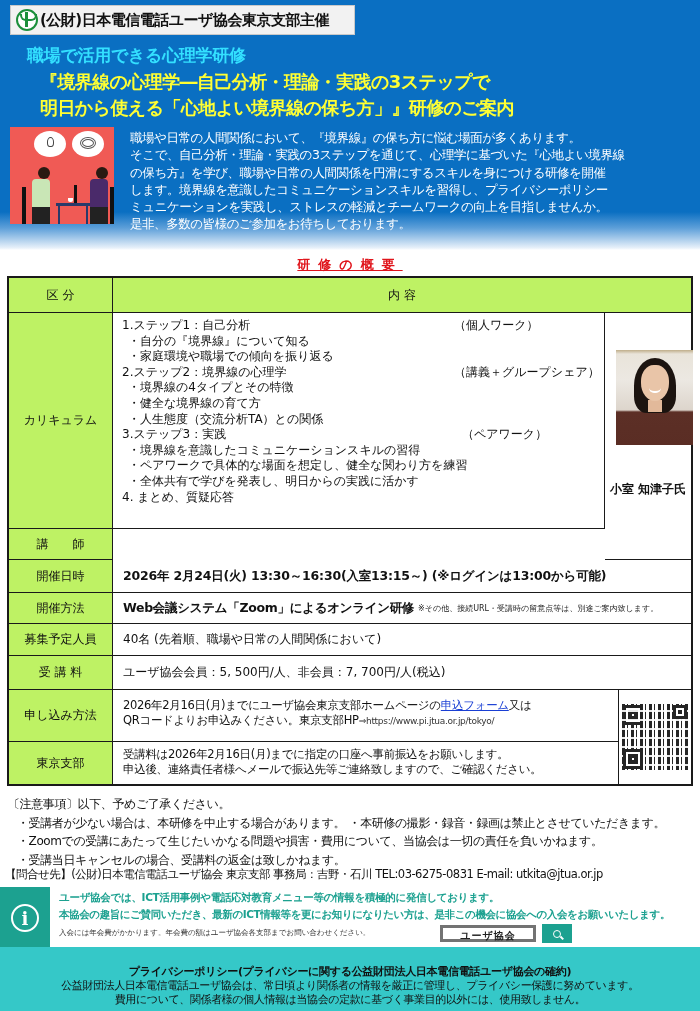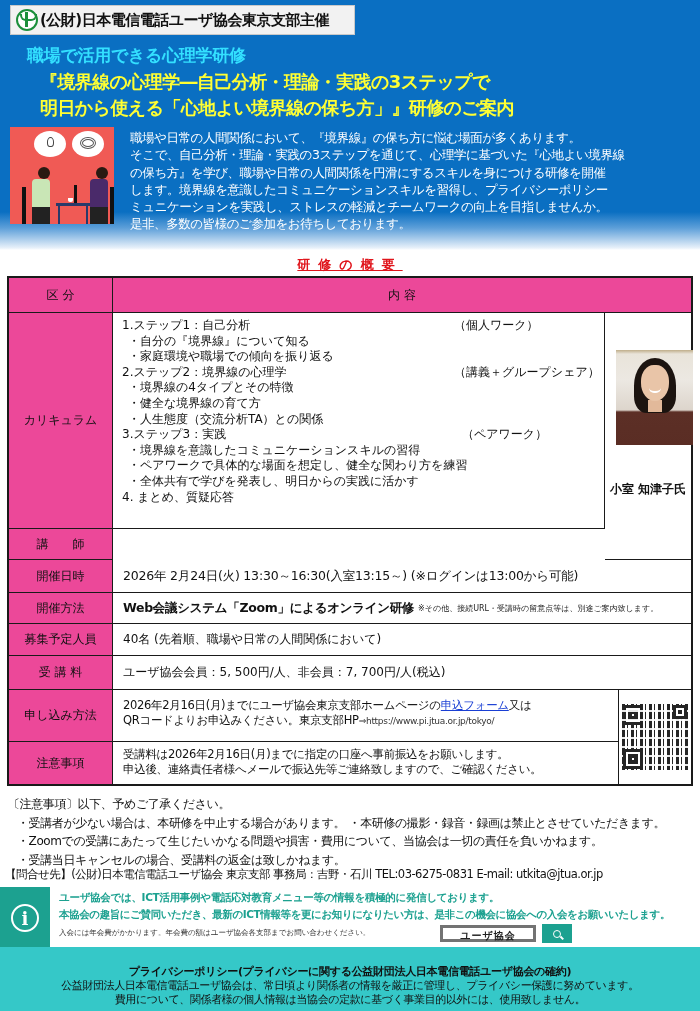--- a/index.html
+++ b/index.html
@@ -49,21 +49,21 @@
   .intro { position: absolute; left: 130px; top: 129px; width: 565px; font-size: 12.5px; color: #ffffff; line-height: 17.3px; letter-spacing: -0.45px; }
   .intro div { white-space: nowrap; }
 
   
   .section-title { position: absolute; left: 0; width: 700px; top: 256px; text-align: center; font-size: 13px; font-weight: bold; color: #e0141b; letter-spacing: 8px; }
   .section-title span { text-decoration: underline; margin-top: 20px; }
 
   
   .tbl { position: absolute; left: 7px; top: 276px; width: 686px; height: 510px; border: 2px solid #1a1a1a; }
   .cell { position: absolute; border-right: 1.5px solid #1a1a1a; border-bottom: 1.5px solid #1a1a1a; font-size: 12px; }
-  .lbl { background: #ec4899; display: flex; align-items: center; justify-content: center; color: #111; }
+  .lbl { background: #bef264; display: flex; align-items: center; justify-content: center; color: #111; }
   .val { background: #fff; display: flex; align-items: center; padding-left: 10px; color: #111; white-space: nowrap; }
 
   .curr { padding: 5px 0 0 9px; line-height: 15.6px; font-size: 12px; display: block; }
   .curr .row { display: flex; white-space: nowrap; }
   .curr .row .t { width: 332px; }
   .curr .sub { padding-left: 6px; }
 
   .photo-cell { display: block; }
   .photo { position: absolute; left: 11px; top: 37px; width: 77px; height: 95px; background: linear-gradient(to bottom, #bfae8a 0px, #e9e4da 4px, #ece8e2 30px, #ddd5cc 60px, #5c2f26 62px, #5a2d24 100%); overflow: hidden; }
   .hair { position: absolute; left: 18px; top: 8px; width: 42px; height: 55px; background: #1c1410; border-radius: 50% 50% 30% 30%; }
@@ -207,21 +207,21 @@
       <div class="face">
           <div class="smile"></div>
         </div>
     </div>
     <div class="photo-name">小室 知津子氏</div>
   </div>
 
   <div class="cell lbl" style="left:0;top:251px;width:104px;height:31px;">講　　師</div>
 
   <div class="cell lbl" style="left:0;top:282px;width:104px;height:33px;">開催日時</div>
-  <div class="cell val" style="left:104px;top:282px;width:578px;height:33px;border-right:none;font-weight:normal;font-size:12.5px;letter-spacing:-0.2px;text-align:right;">2026年 2月24日(火) 13:30～16:30(入室13:15～) (※ログインは13:00から可能)</div>
+  <div class="cell val" style="left:104px;top:282px;width:578px;height:33px;border-right:none;font-weight:bold;font-size:12.5px;letter-spacing:-0.2px;text-align:right;">2026年 2月24日(火) 13:30～16:30(入室13:15～) (※ログインは13:00から可能)</div>
 
   <div class="cell lbl" style="left:0;top:315px;width:104px;height:31px;">開催方法</div>
   <div class="cell val" style="left:104px;top:315px;width:578px;height:31px;border-right:none;">
     <span style="font-weight:bold;font-size:12.5px;letter-spacing:-0.3px;">Web会議システム「Zoom」によるオンライン研修</span>
     <span class="note-inline">※その他、接続URL・受講時の留意点等は、別途ご案内致します。</span>
   </div>
 
   <div class="cell lbl" style="left:0;top:346px;width:104px;height:32px;">募集予定人員</div>
   <div class="cell val" style="left:104px;top:346px;width:578px;height:32px;border-right:none;">40名 (先着順、職場や日常の人間関係において)</div>
 
@@ -238,21 +238,21 @@
     </div>
   </div>
 
   <div class="cell qr-cell" style="left:610px;top:412px;width:72px;height:94px;border-right:none;border-bottom:none;">
     <div class="qr">
         <div class="qr-noise"></div>
         <div class="qr-fd"></div>
       </div>
   </div>
 
-  <div class="cell lbl" style="left:0;top:464px;width:104px;height:42px;border-bottom:none;">注意事項</div>
+  <div class="cell lbl" style="left:0;top:464px;width:104px;height:42px;border-bottom:none;">東京支部</div>
   <div class="cell val" style="left:104px;top:464px;width:506px;height:42px;border-bottom:none;display:block;padding-top:5px;line-height:15px;font-size:11.5px;letter-spacing:-0.3px;">
     <div>受講料は2026年2月16日(月)までに指定の口座へ事前振込をお願いします。</div>
     <div>申込後、連絡責任者様へメールで振込先等ご連絡致しますので、ご確認ください。</div>
   </div>
 </div>
 
 <div class="notes">
   <div>〔注意事項〕以下、予めご了承ください。</div>
   <div class="ind">・受講者が少ない場合は、本研修を中止する場合があります。 ・本研修の撮影・録音・録画は禁止とさせていただきます。</div>
   <div class="ind">・Zoomでの受講にあたって生じたいかなる問題や損害・費用について、当協会は一切の責任を負いかねます。</div>

